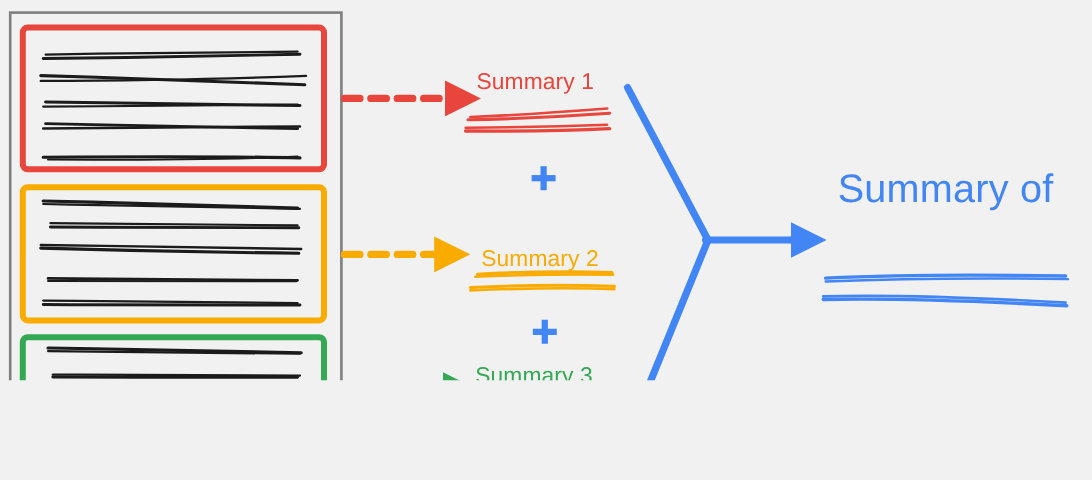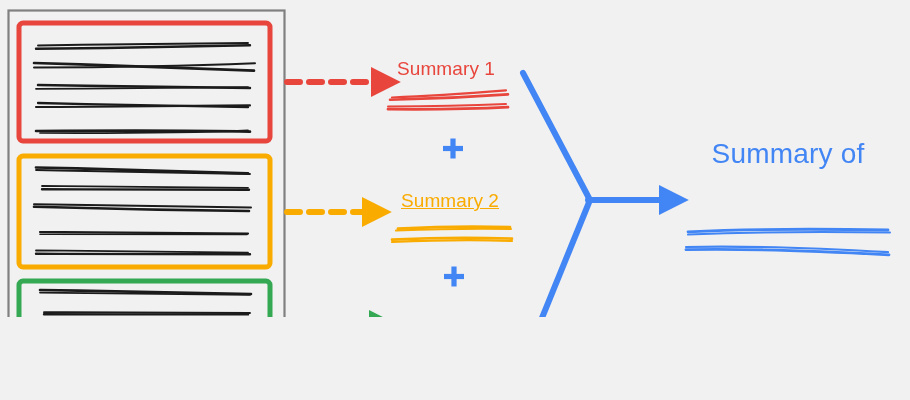--- a/index.html
+++ b/index.html
@@ -28,21 +28,21 @@
     font-family: "Liberation Sans", sans-serif;
     font-weight: 400;
     white-space: nowrap;
     line-height: 1.15;
   }
   .sum-label {
     font-size: 19px;
     letter-spacing: 0.1px;
   }
   .final-label {
-    font-size: 28px;
+    font-size: 33px;
     text-align: center;
     line-height: 1.28;
     letter-spacing: 0.2px;
   }
 </style>
 </head>
 <body>
 
 <div id="canvas">
 
@@ -149,20 +149,21 @@
       <line x1="453" y1="138.5" x2="453" y2="158.5" stroke="#4285f4" stroke-width="5.2"></line>
     </g>
     <g>
       <line x1="444" y1="276.5" x2="464" y2="276.5" stroke="#4285f4" stroke-width="5.2"></line>
       <line x1="454" y1="266.5" x2="454" y2="286.5" stroke="#4285f4" stroke-width="5.2"></line>
     </g>
   </svg>
 
   <div class="lbl sum-label" style="left:397px; top:58px; color:#e8453c;">Summary 1</div>
 
-  <div class="lbl sum-label" style="left:401px; top:190px; color:#f9ab00;text-decoration:underline;">Summary 2</div>
+  <div class="lbl sum-label" style="left:401px; top:206px; color:#f9ab00;">Summary 2</div>
 
+  <div class="lbl sum-label" style="left:396px; top:303px; color:#34a853;">Summary 3</div>
 
   <div class="lbl final-label" style="left:690px; top:136px; width:196px; color:#4285f4;">
     <div>Summary of</div>
   </div>
 
 </div>
 
 </body></html>

